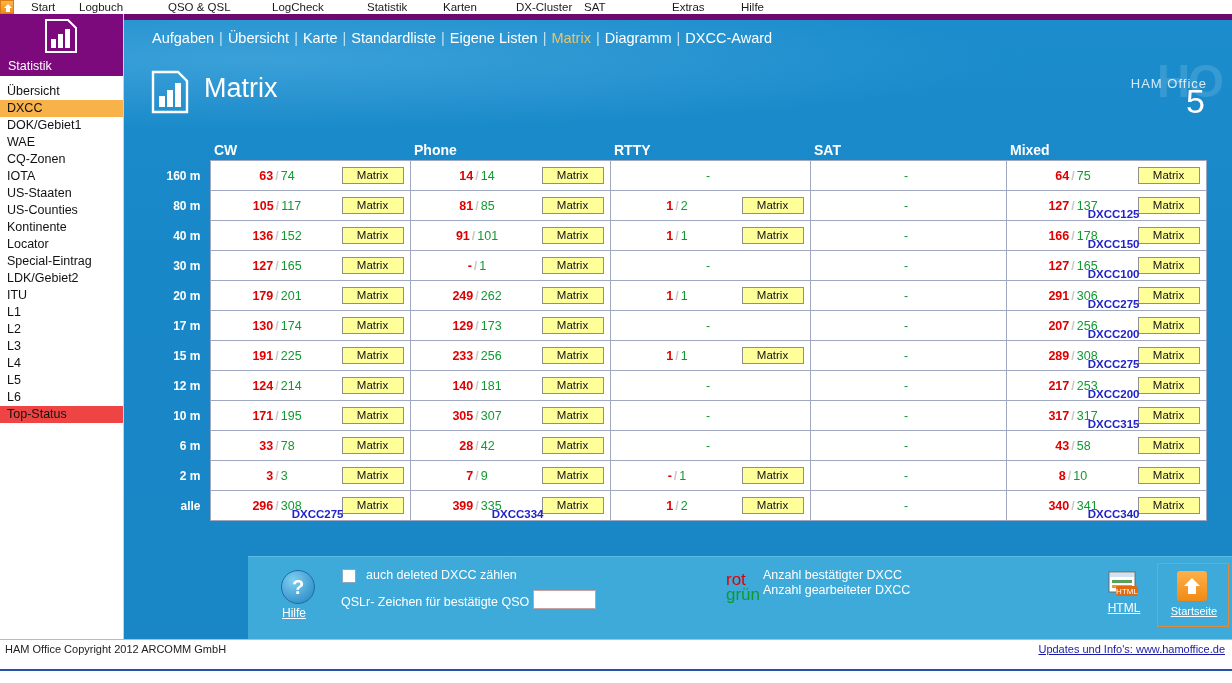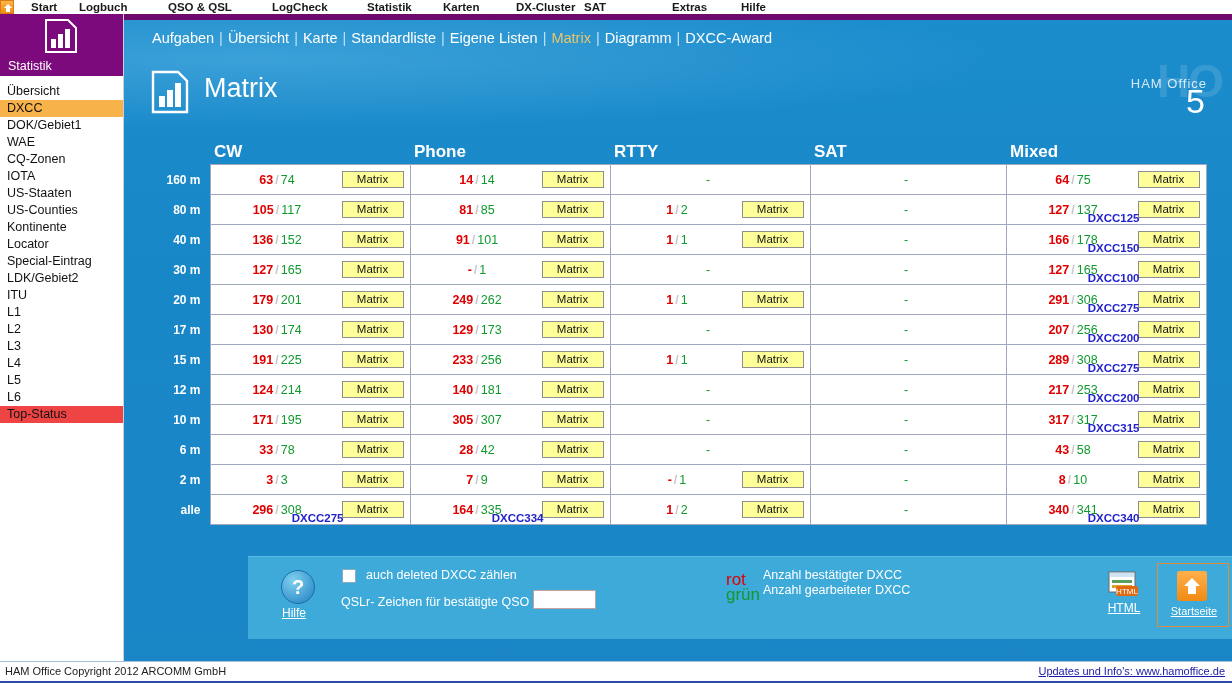--- a/index.html
+++ b/index.html
@@ -12,21 +12,20 @@
     overflow:hidden;
     position:relative;
   }
 
   
   #topmenu {
     height:14px; width:100%;
     background:#ffffff;
     display:flex; align-items:center;
     position:relative;
-    font-weight:bold;
   }
   #topmenu .mi {
     font-size:11.5px; color:#1a1a1a;
     padding:0 0; white-space:nowrap;
     line-height:14px;
   }
   #topmenu .homeicon {
     width:14px; height:14px;
     background:linear-gradient(#ffb347,#f08c18);
     border:1px solid #d97c12;
@@ -116,21 +115,21 @@
   }
   #ho-5{
     position:absolute; right:27px; top:28px;
     font-size:34px; color:#ffffff; line-height:1;
   }
 
   
   #tablewrap{ position:absolute; left:28px; top:122px; z-index:2; }
   table.mx { border-collapse:collapse; }
   table.mx th.colh{
-    color:#ffffff; font-size:17px; font-weight:700;
+    color:#ffffff; font-size:14px; font-weight:700;
     text-align:left; padding:0 0 2px 4px; height:14px;
     border:0; white-space:nowrap;
   }
   table.mx td.rowh{
     color:#ffffff; font-size:12px; font-weight:700;
     text-align:right; padding-right:9px;
     width:58px; border:0; white-space:nowrap;
   }
   table.mx td.cell{
     border:1px solid #9fa8c0;
@@ -236,21 +235,21 @@
   #start-ic:before{
     content:"";position:absolute;left:11px;top:14px;width:8px;height:9px;background:#fff;
   }
   #start-lb{
     position:absolute; left:0; top:41px; width:72px;text-align:center;
     font-size:11px;color:#fff;text-decoration:underline;
   }
 
   
   #statusbar{
-    position:absolute;left:0;right:0;bottom:0;height:22px;
+    position:absolute;left:0;right:0;bottom:12px;height:32px;
     background:#ffffff;border-top:1px solid #a8c0d8;
     font-size:11px;color:#222;
   }
   #sb-left{ position:absolute;left:5px;top:3px; }
   #sb-right{ position:absolute;right:7px;top:3px;color:#1a1aa8;text-decoration:underline;cursor:pointer;}
   #sb-rule{ position:absolute;left:0;right:0;bottom:0;height:2px;background:#2a4fa8;}
 </style>
 </head>
 <body>
 
@@ -695,21 +694,21 @@
             <td class="rowh">alle</td>
             <td class="cell pink c-cw">
               <div class="cellinner">
                 <div class="nums"><span class="n-red">296</span><span class="n-sep">/</span><span class="n-green">308</span></div>
                 <div class="mxbtn">Matrix</div>
               </div>
               <div class="badge">DXCC275</div>
             </td>
             <td class="cell pink c-ph">
               <div class="cellinner">
-                <div class="nums"><span class="n-red">164</span><span class="n-sep">/</span><span class="n-green">335</span></div>
+                <div class="nums"><span class="n-red">399</span><span class="n-sep">/</span><span class="n-green">335</span></div>
                 <div class="mxbtn">Matrix</div>
               </div>
               <div class="badge">DXCC334</div>
             </td>
             <td class="cell blue c-rt">
               <div class="cellinner">
                 <div class="nums"><span class="n-red">1</span><span class="n-sep">/</span><span class="n-green">2</span></div>
                 <div class="mxbtn">Matrix</div>
               </div>
             </td>

